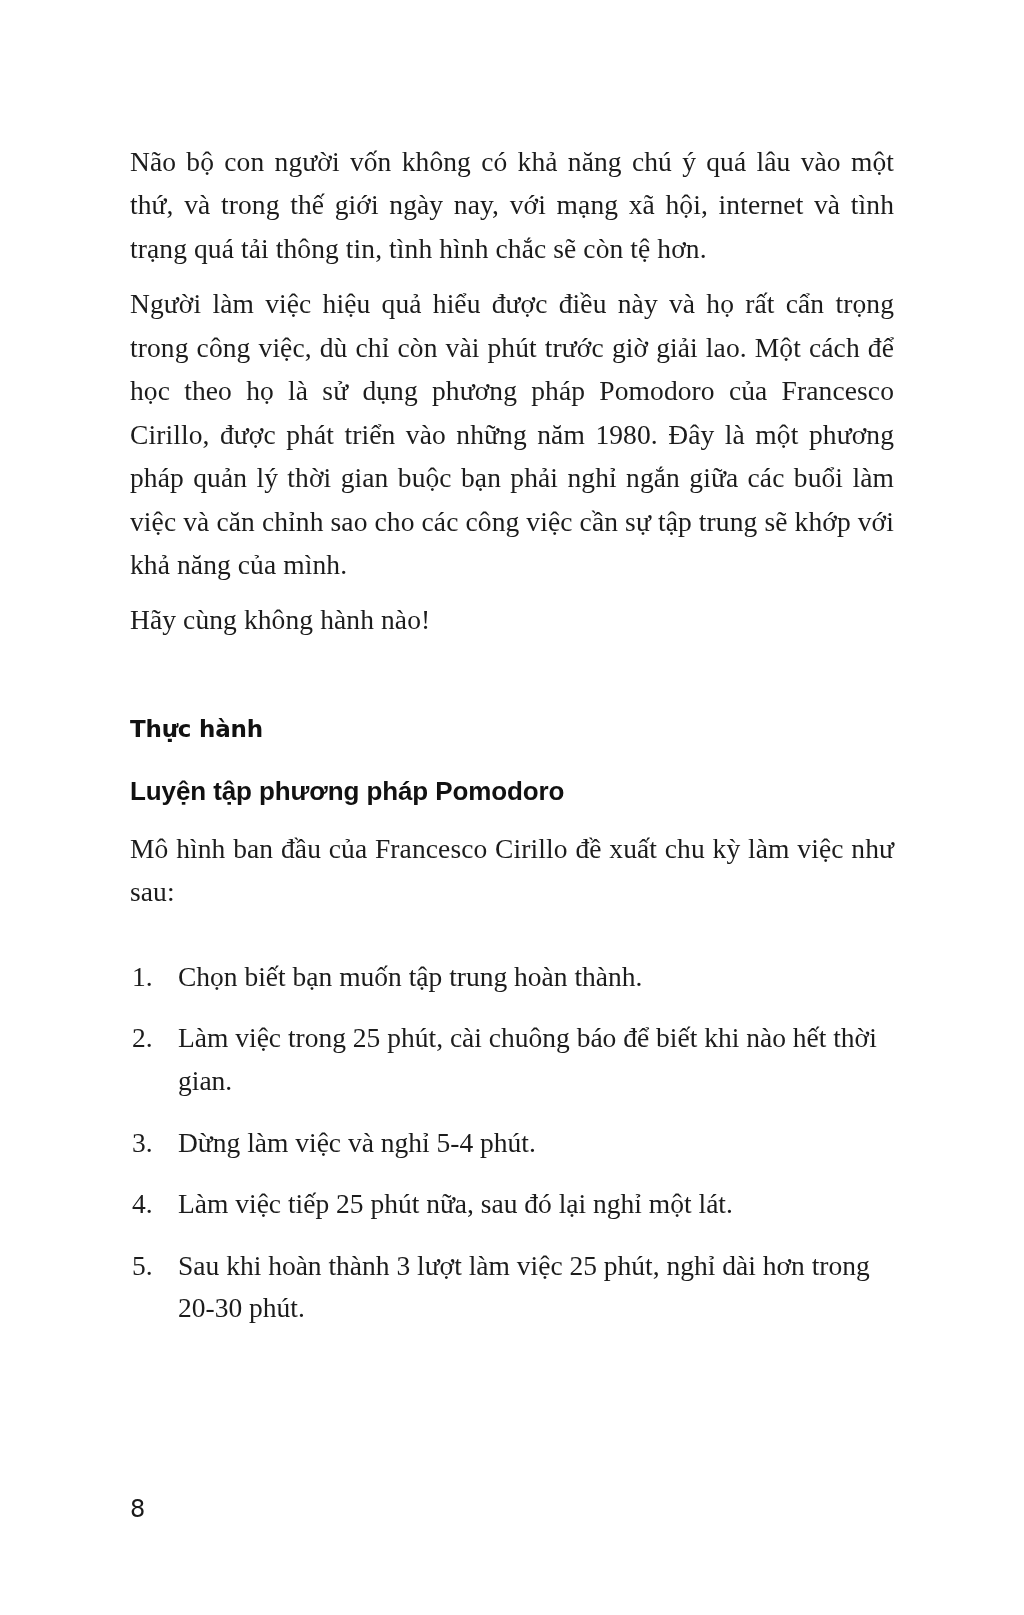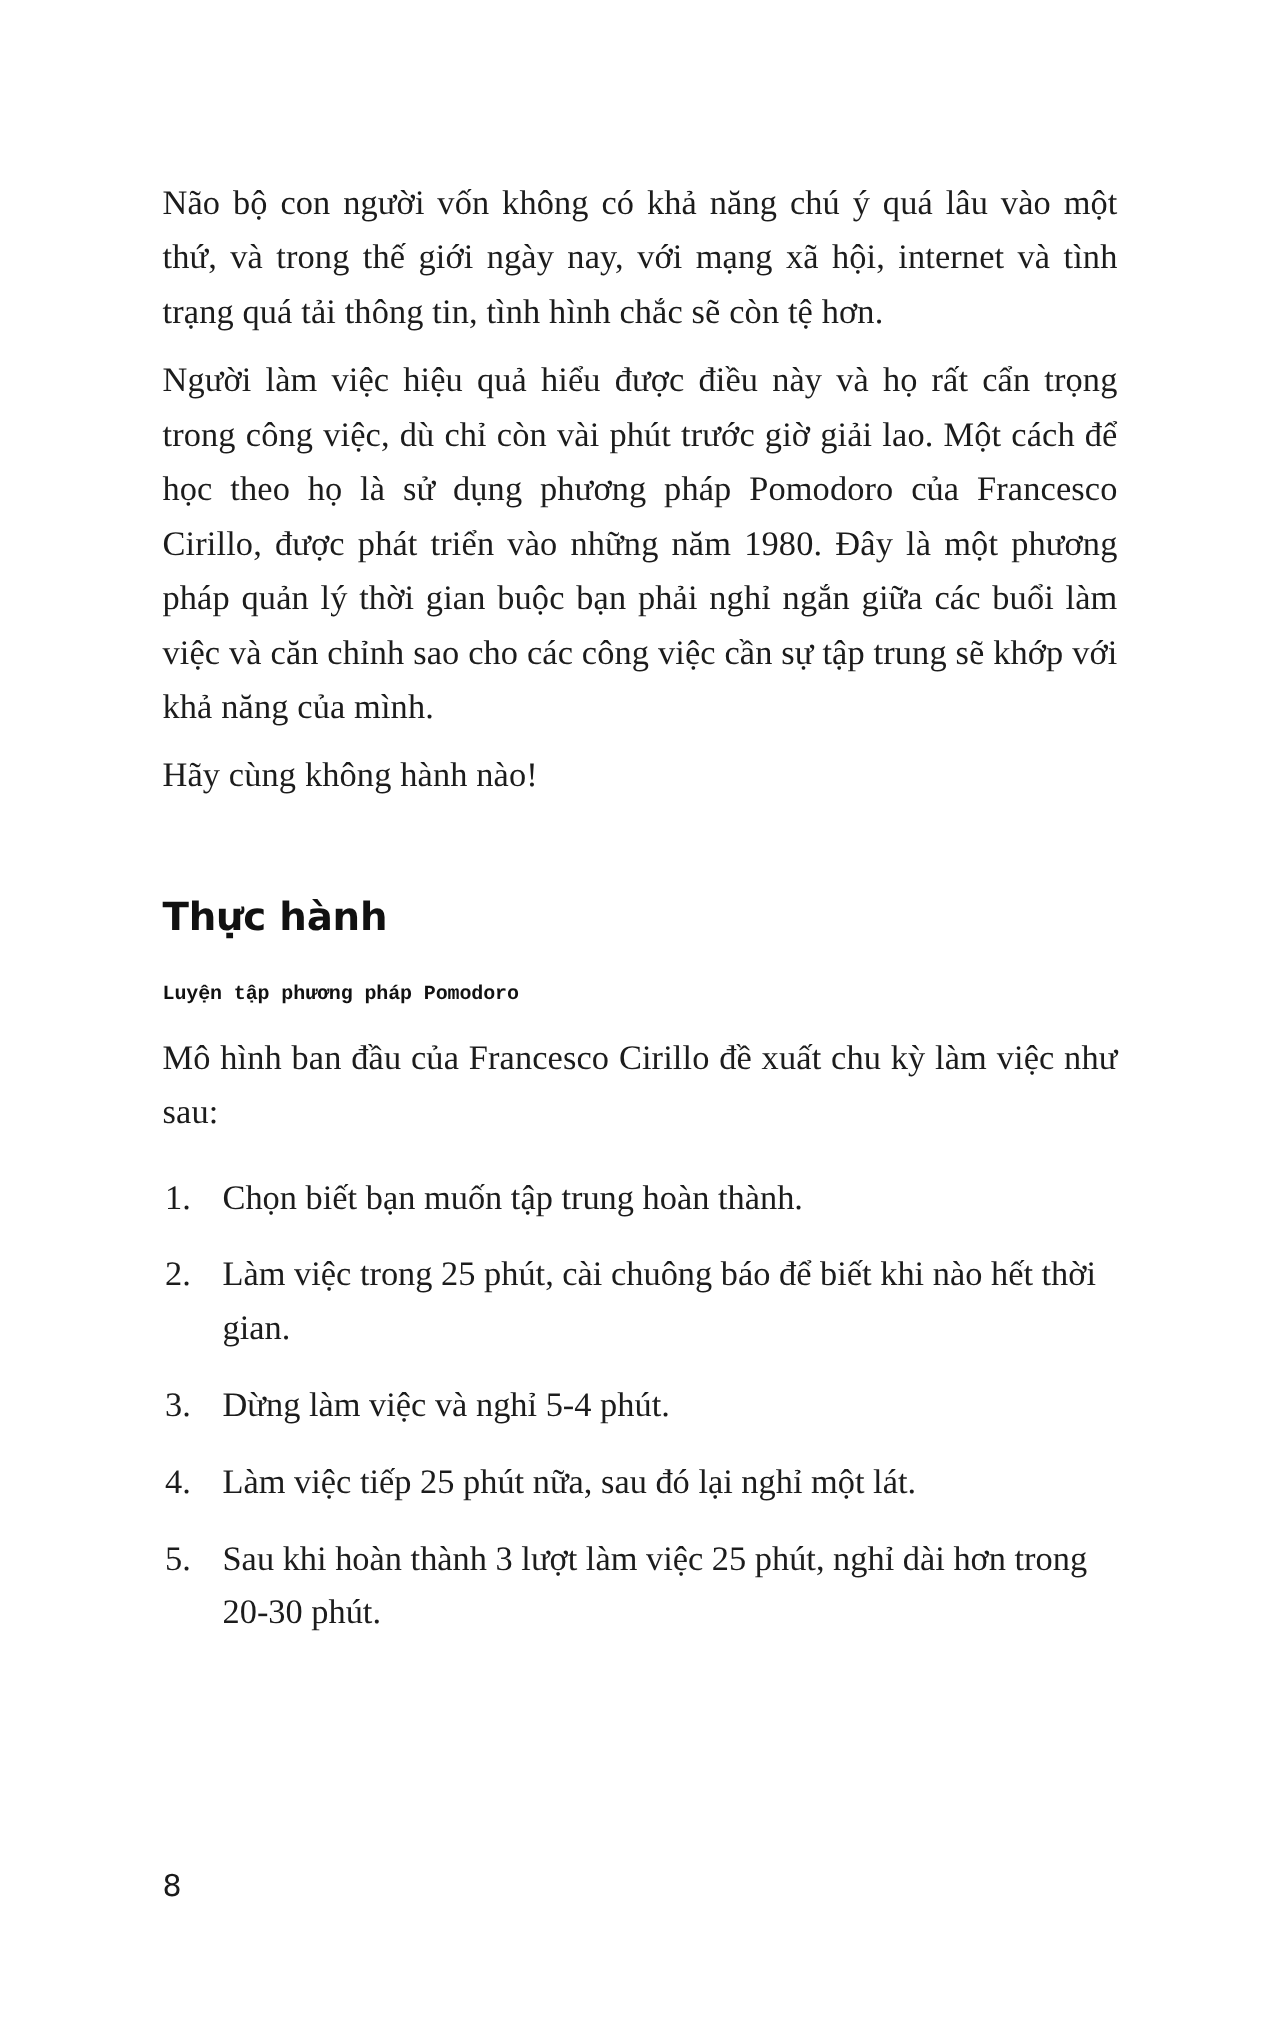--- a/index.html
+++ b/index.html
@@ -29,36 +29,36 @@
     text-justify: inter-word;
     margin: 0 0 12px 0;
     color: #1c1c1c;
     letter-spacing: 0.1px;
   }
   .body-text.last-para {
     margin-bottom: 0;
   }
   h2.section-heading {
     font-family: "DejaVu Sans", sans-serif;
-    font-size: 31px;
+    font-size: 23px;
     font-weight: bold;
     margin: 74px 0 34px 0;
     color: #111111;
     letter-spacing: -0.2px;
   }
   h3.sub-heading {
-    font-family: Liberation Mono, monospace;
-    font-size: 16px;
+    font-family: Liberation Sans, sans-serif;
+    font-size: 26px;
     font-weight: bold;
     margin: 0 0 20px 0;
     color: #111111;
     letter-spacing: -0.1px;
   }
   .intro-para {
-    margin-bottom: 26px;
+    margin-bottom: 42px;
   }
   ol.steps {
     margin: 0 0 0 0;
     padding: 0;
     list-style: none;
     counter-reset: stepcount;
   }
   ol.steps li {
     position: relative;
     font-family: "Liberation Serif", serif;

